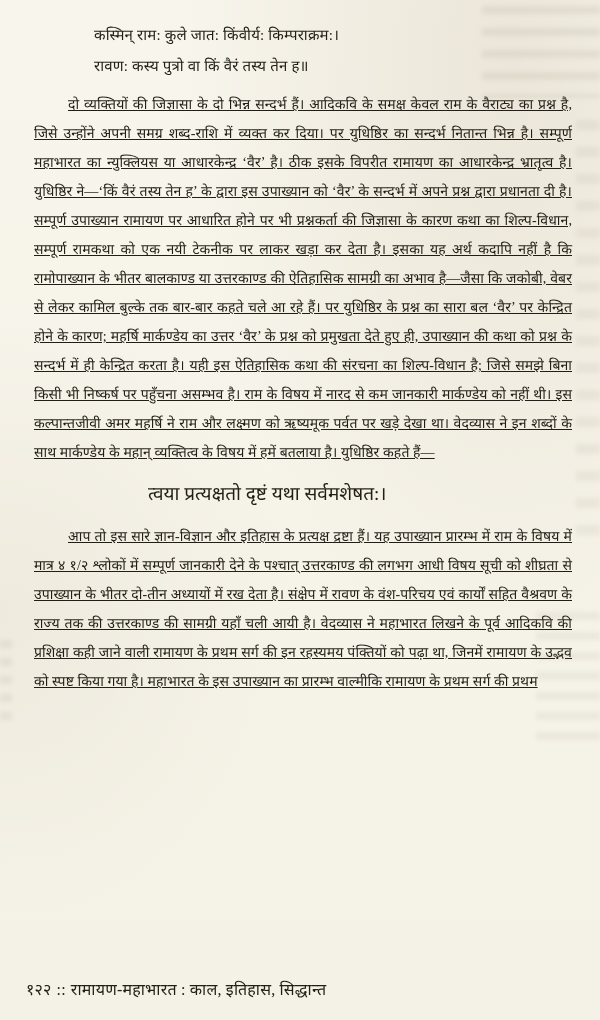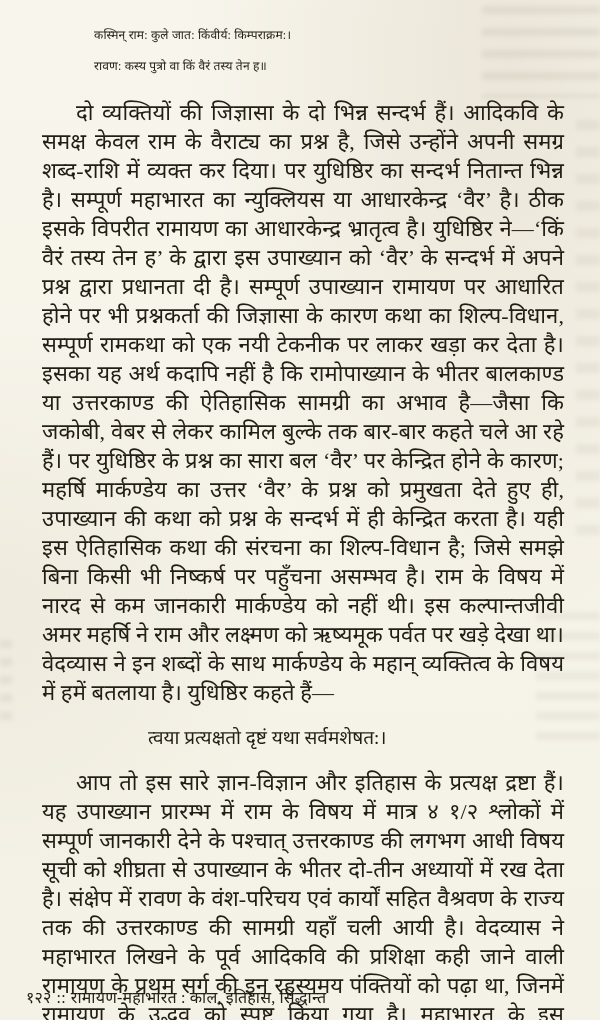--- a/index.html
+++ b/index.html
@@ -47,49 +47,50 @@
     background: repeating-linear-gradient(180deg,
       rgba(125,113,94,0.16) 0 8px, transparent 8px 20px);
   }
   .bleed-left {
     top: 640px; left: 0; width: 12px; height: 90px;
     background: repeating-linear-gradient(180deg,
       rgba(125,113,94,0.20) 0 8px, transparent 8px 18px);
   }
   .verse-block {
     margin: 4px 0 4px 68px;
-    font-size: 12px;
+    font-size: 15px;
     line-height: 31px;
     letter-spacing: 0.2px;
     font-weight: 500;
   }
   .attribution {
     text-align: right;
     padding-right: 122px;
     font-size: 16.5px;
     margin: 4px 0 16px 0;
   }
   .body-para {
-    margin: 16px;
+    margin: 8px;
     text-align: justify;
     text-indent: 34px;
-    font-size: 22px;
+    font-size: 14px;
     line-height: 29px;
     letter-spacing: 0.1px;
+    text-decoration: underline;
   }
   .mid-verse {
     margin: 12px 0 14px 0;
     padding-left: 122px;
     font-size: 19px;
     line-height: 29px;
   }
   .footer {
     position: absolute;
     left: 26px;
-    bottom: 12px;
+    bottom: 20px;
     font-size: 16px;
     letter-spacing: 0.2px;
     white-space: nowrap;
   }
   .footer span { margin-right: 5px; }
 </style>
 </head>
 <body>
 
 <div class="page">

